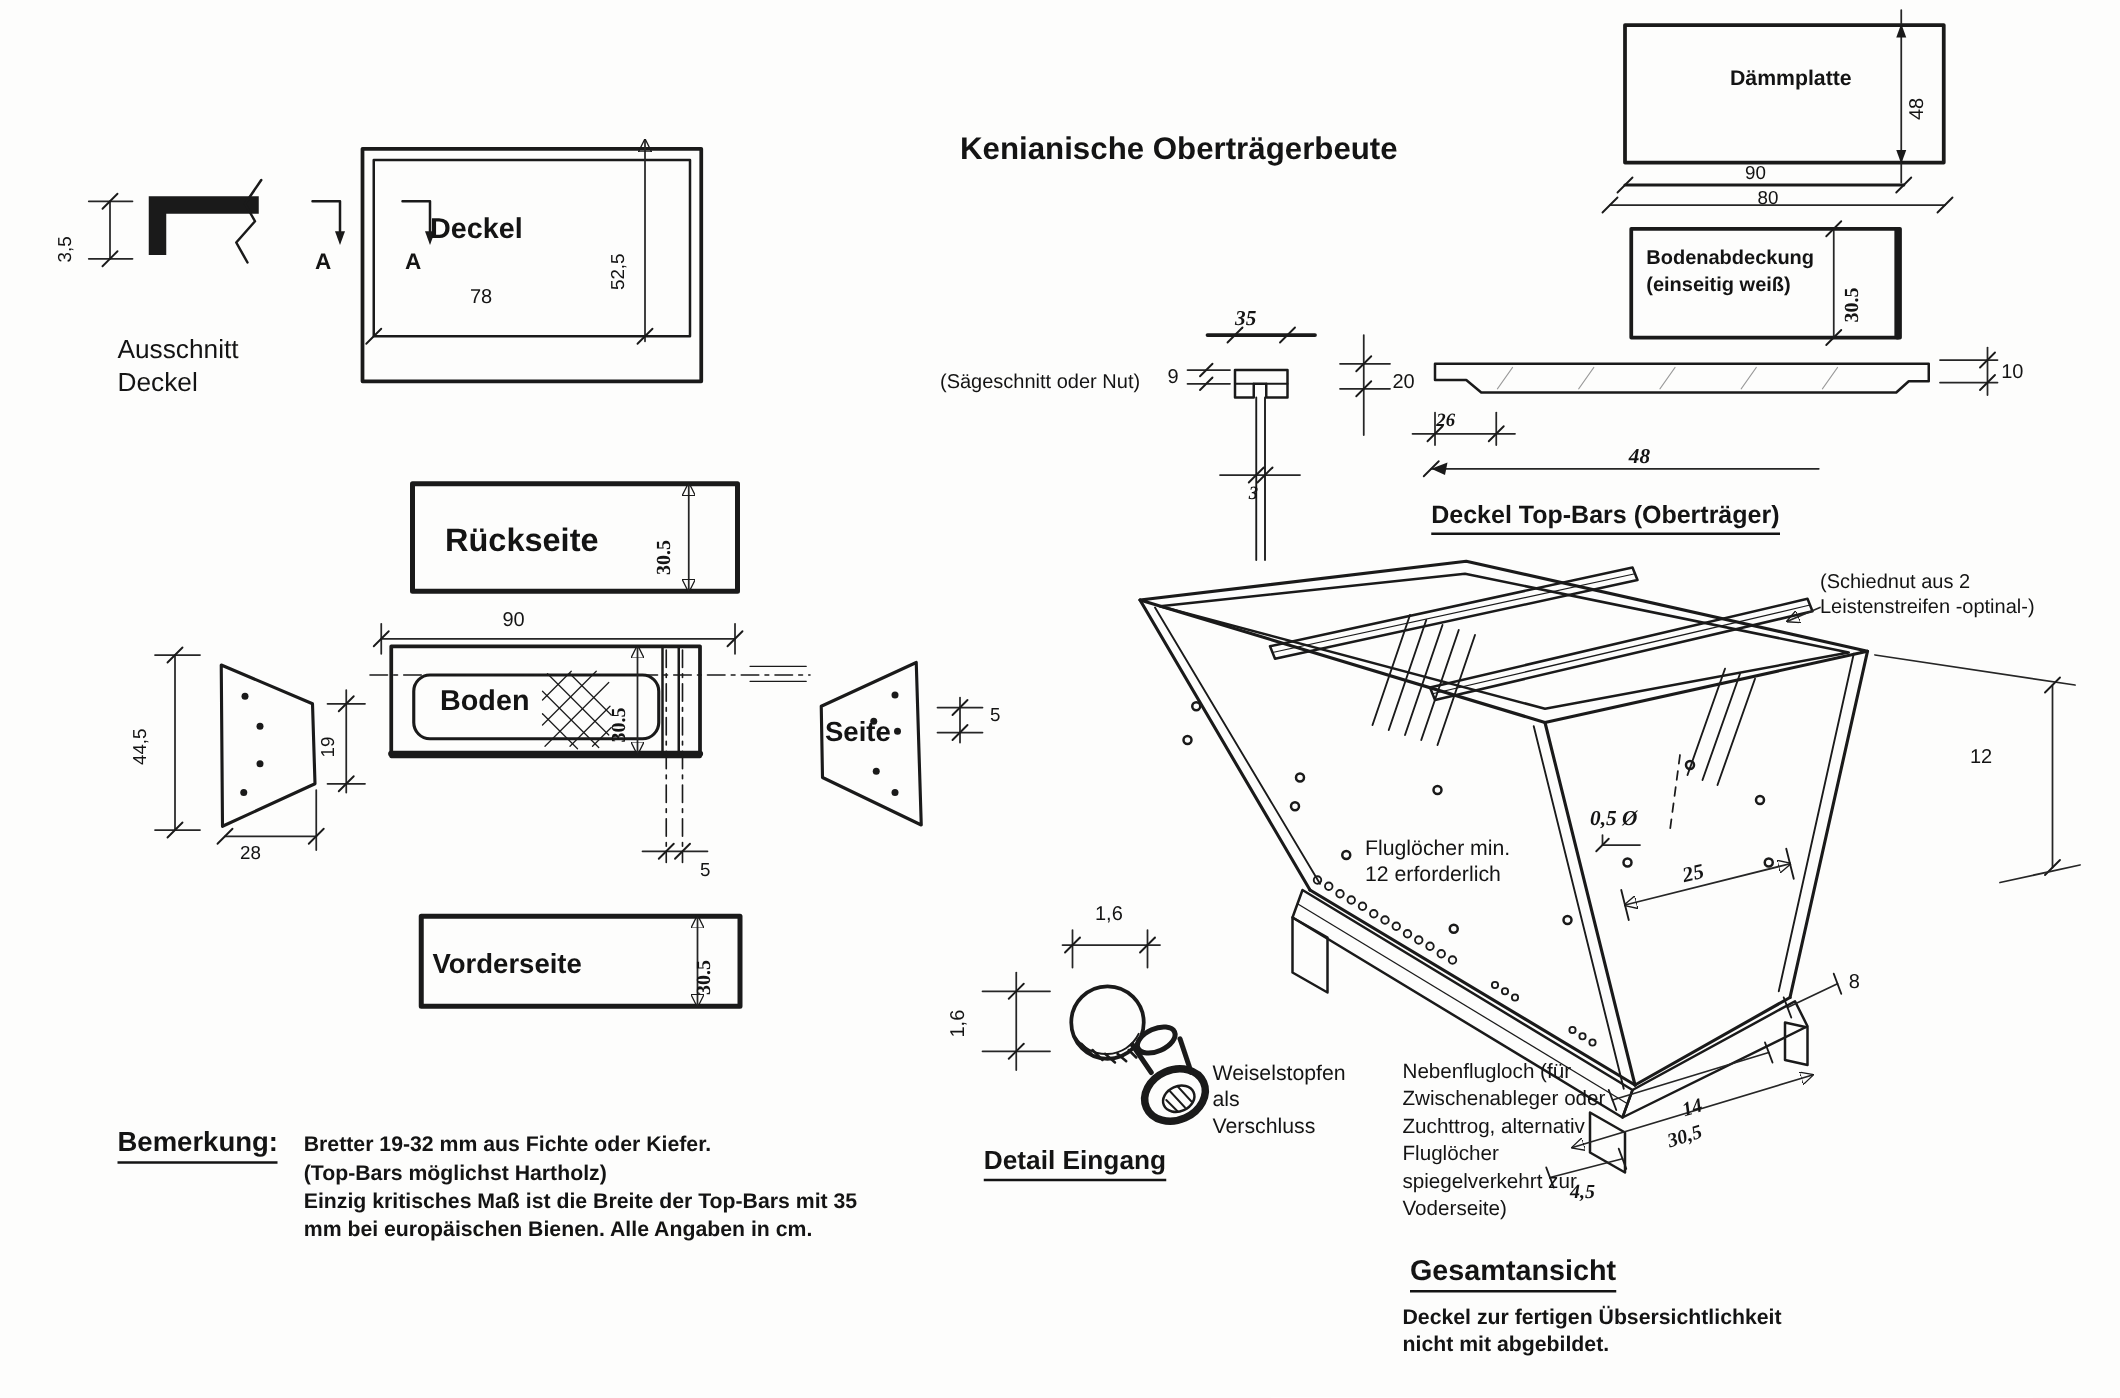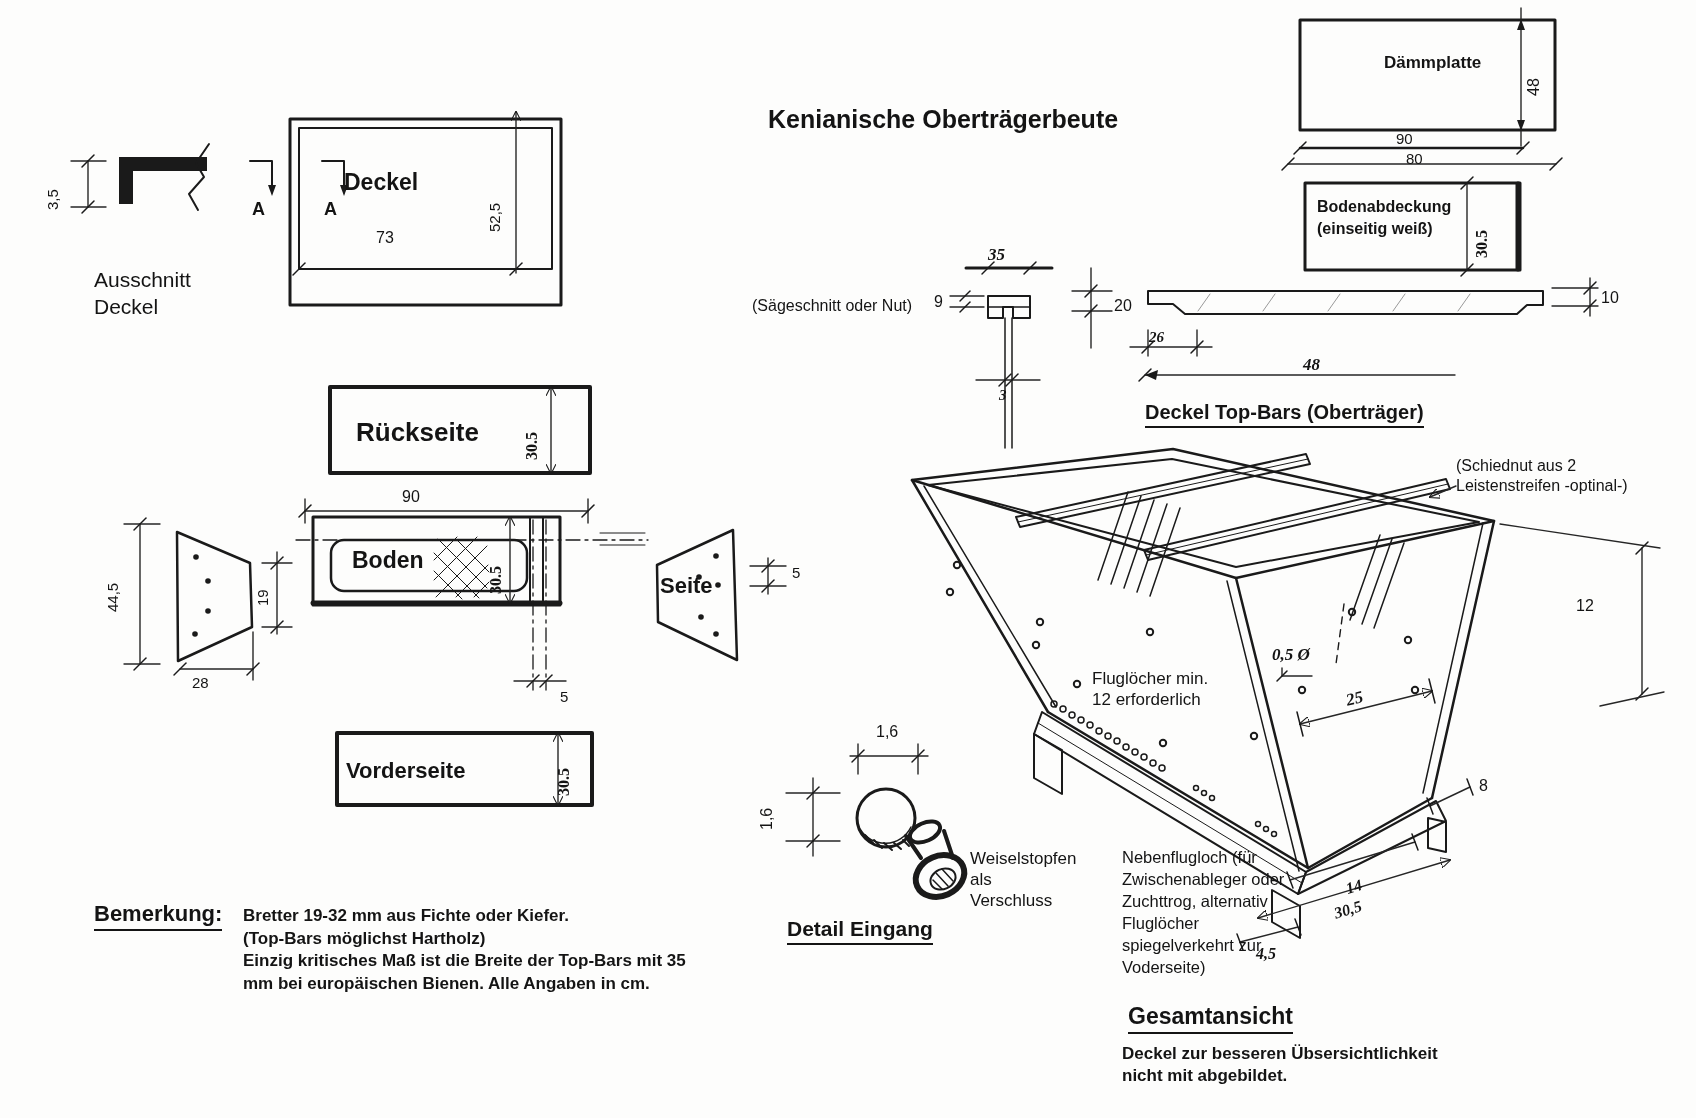--- a/index.html
+++ b/index.html
@@ -332,21 +332,21 @@
     <line class="dim" x1="1456" y1="486" x2="1430" y2="497" marker-end="url(#ah)"></line>
   </g>
 </svg>
 
 <div class="lbl b" style="left:768px;top:104px;font-size:25px;">Kenianische Oberträgerbeute</div>
 
 <div class="lbl rot" style="left:44px;top:210px;font-size:15px;">3,5</div>
 <div class="lbl" style="left:94px;top:266px;font-size:21px;line-height:27px;">Ausschnitt
 Deckel</div>
 <div class="lbl b" style="left:344px;top:168px;font-size:23px;">Deckel</div>
-<div class="lbl" style="left:376px;top:228px;font-size:16px;">73</div>
+<div class="lbl" style="left:376px;top:228px;font-size:16px;">78</div>
 <div class="lbl rot" style="left:486px;top:232px;font-size:15px;">52,5</div>
 <div class="lbl b" style="left:252px;top:198px;font-size:18px;">A</div>
 <div class="lbl b" style="left:324px;top:198px;font-size:18px;">A</div>
 
 <div class="lbl b" style="left:356px;top:416px;font-size:26px;">Rückseite</div>
 <div class="lbl serif rot" style="left:522px;top:460px;font-size:16px;">30.5</div>
 <div class="lbl" style="left:402px;top:487px;font-size:16px;">90</div>
 
 <div class="lbl rot" style="left:104px;top:612px;font-size:15px;">44,5</div>
 <div class="lbl rot" style="left:254px;top:606px;font-size:15px;">19</div>
@@ -405,16 +405,16 @@
 <div class="lbl hw" style="left:1346px;top:877px;font-size:16px;transform:rotate(-17deg);">14</div>
 <div class="lbl hw" style="left:1334px;top:900px;font-size:16px;transform:rotate(-17deg);">30,5</div>
 <div class="lbl hw" style="left:1256px;top:944px;font-size:16px;">4,5</div>
 <div class="lbl" style="left:1122px;top:846px;font-size:16.5px;line-height:22px;">Nebenflugloch (für
 Zwischenableger oder
 Zuchttrog, alternativ
 Fluglöcher
 spiegelverkehrt zur
 Voderseite)</div>
 <div class="lbl b u" style="left:1128px;top:1002px;font-size:23px;">Gesamtansicht</div>
-<div class="lbl b" style="left:1122px;top:1043px;font-size:17px;line-height:22px;">Deckel zur besseren Übsersichtlichkeit
+<div class="lbl b" style="left:1122px;top:1043px;font-size:17px;line-height:22px;">Deckel zur fertigen Übsersichtlichkeit
 nicht mit abgebildet.</div>
 
 </div>
 
 </body></html>

